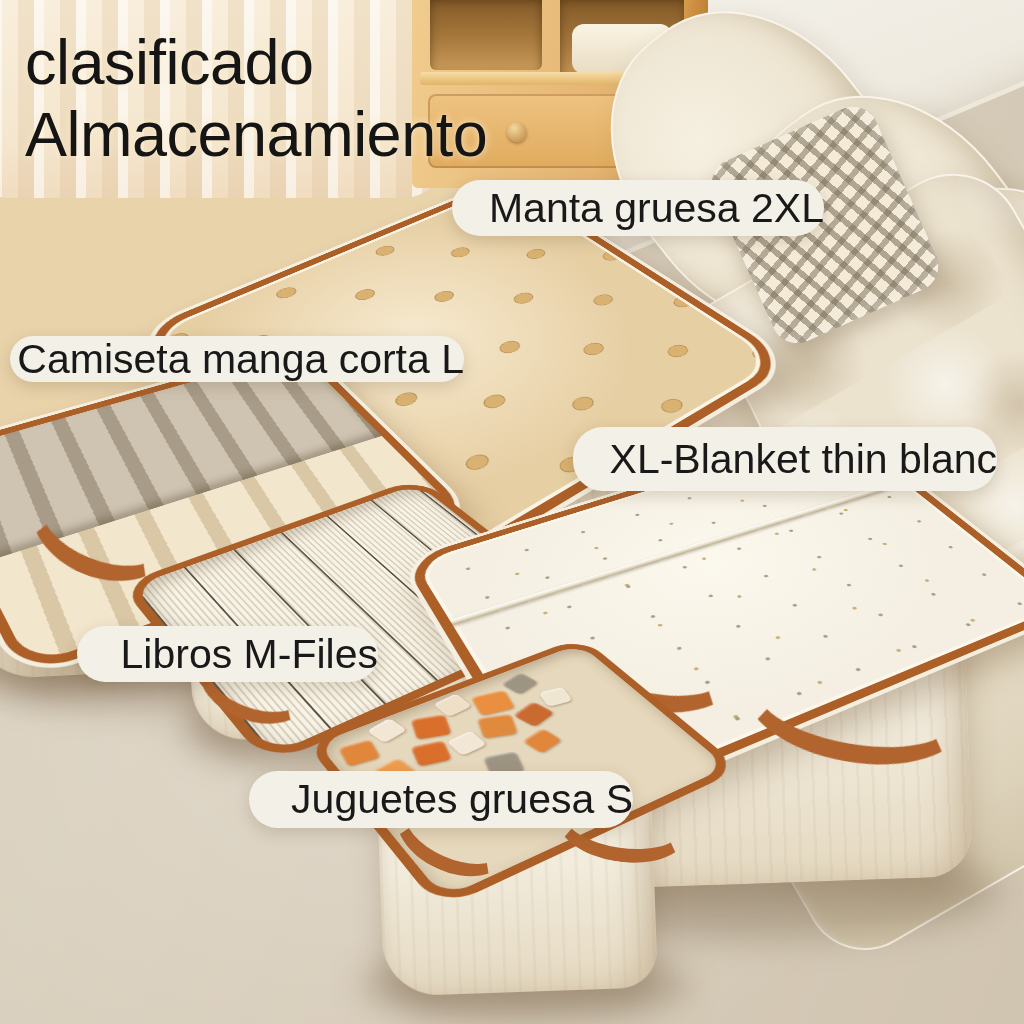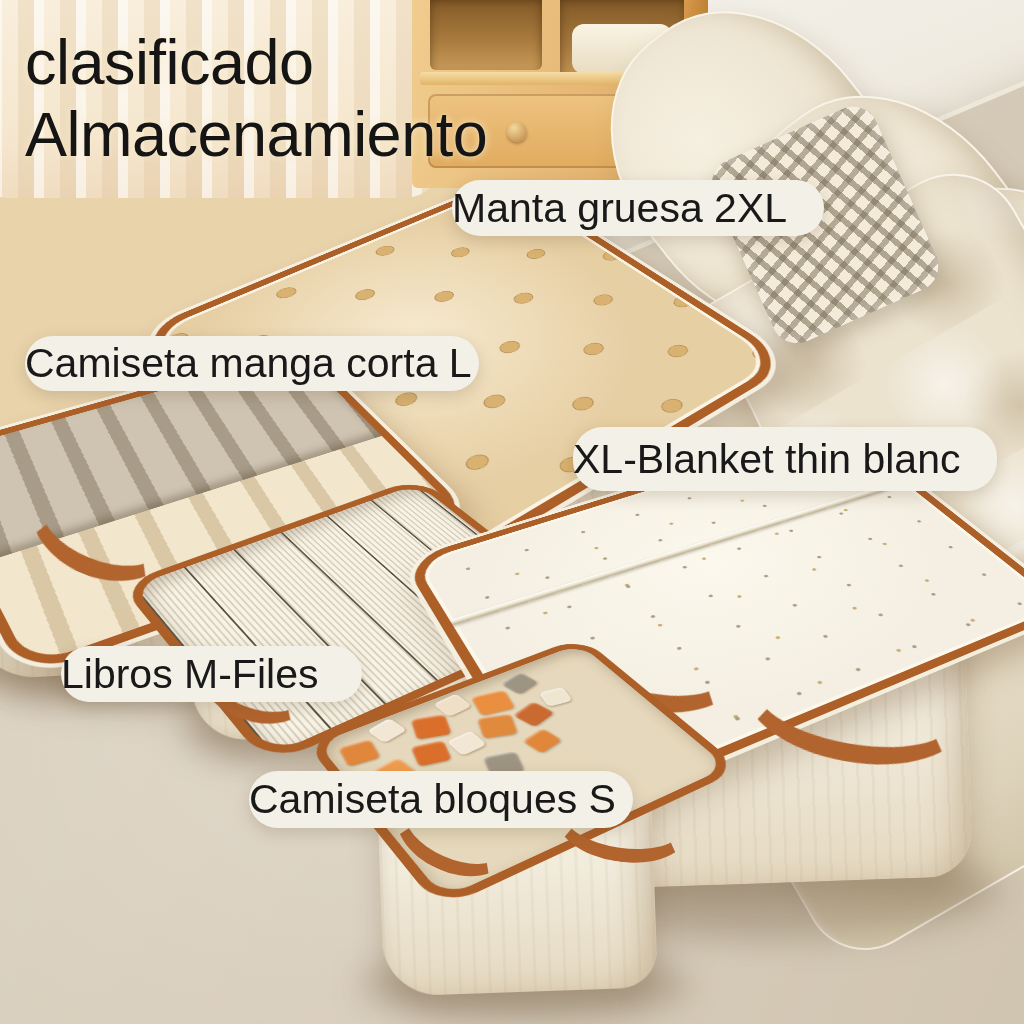--- a/index.html
+++ b/index.html
@@ -188,29 +188,29 @@
   .jug-handle-r{left:556px;top:784px;width:116px;height:64px;border-width:0 9px 14px 9px;transform:rotate(8deg);z-index:12;}
   .jug-strap{left:642px;top:700px;width:14px;height:152px;transform:rotate(14deg);z-index:10;}
   
   .title{
     position:absolute;left:25px;top:26px;z-index:21;
     font-size:63px;line-height:72px;letter-spacing:-0.5px;
     color:var(--title-text,#151515);font-weight:400;
     text-shadow:0 0 8px rgba(250,235,205,.85),0 0 2px rgba(250,235,205,.6);
   }
   .pill{
-    position:absolute;z-index:20;display:flex;align-items:center;justify-content:flex-start;
+    position:absolute;z-index:20;display:flex;align-items:center;justify-content:flex-end;
     background:var(--label-bg,#f3f0e7);color:var(--label-text,#191919);
     border-radius:30px;font-size:41px;white-space:nowrap;
     box-shadow:0 5px 16px rgba(90,70,40,.20);
   }
   #lbl-manta{left:452px;top:180px;width:372px;height:56px;}
-  #lbl-camiseta{left:25px;top:336px;width:454px;height:55px;}
+  #lbl-camiseta{left:10px;top:336px;width:454px;height:46px;}
   #lbl-blanket{left:573px;top:427px;width:424px;height:64px;}
-  #lbl-libros{left:61px;top:626px;width:301px;height:56px;margin-top:20px;}
+  #lbl-libros{left:77px;top:626px;width:301px;height:56px;}
   #lbl-juguetes{left:249px;top:771px;width:384px;height:57px;}
 </style>
 </head>
 <body>
 
 <div id="scene">
 
   <div class="floor"></div>
   <div class="floor-warm"></div>
   <div class="wall"></div>
@@ -298,16 +298,16 @@
   <div class="pill" id="lbl-camiseta">
     <span>Camiseta manga corta L</span>
   </div>
   <div class="pill" id="lbl-blanket">
     <span>XL-Blanket thin blanc</span>
   </div>
   <div class="pill" id="lbl-libros">
     <span>Libros M-Files</span>
   </div>
   <div class="pill" id="lbl-juguetes">
-    <span>Camiseta bloques S</span>
+    <span>Juguetes gruesa S</span>
   </div>
 
 </div>
 
 </body></html>

